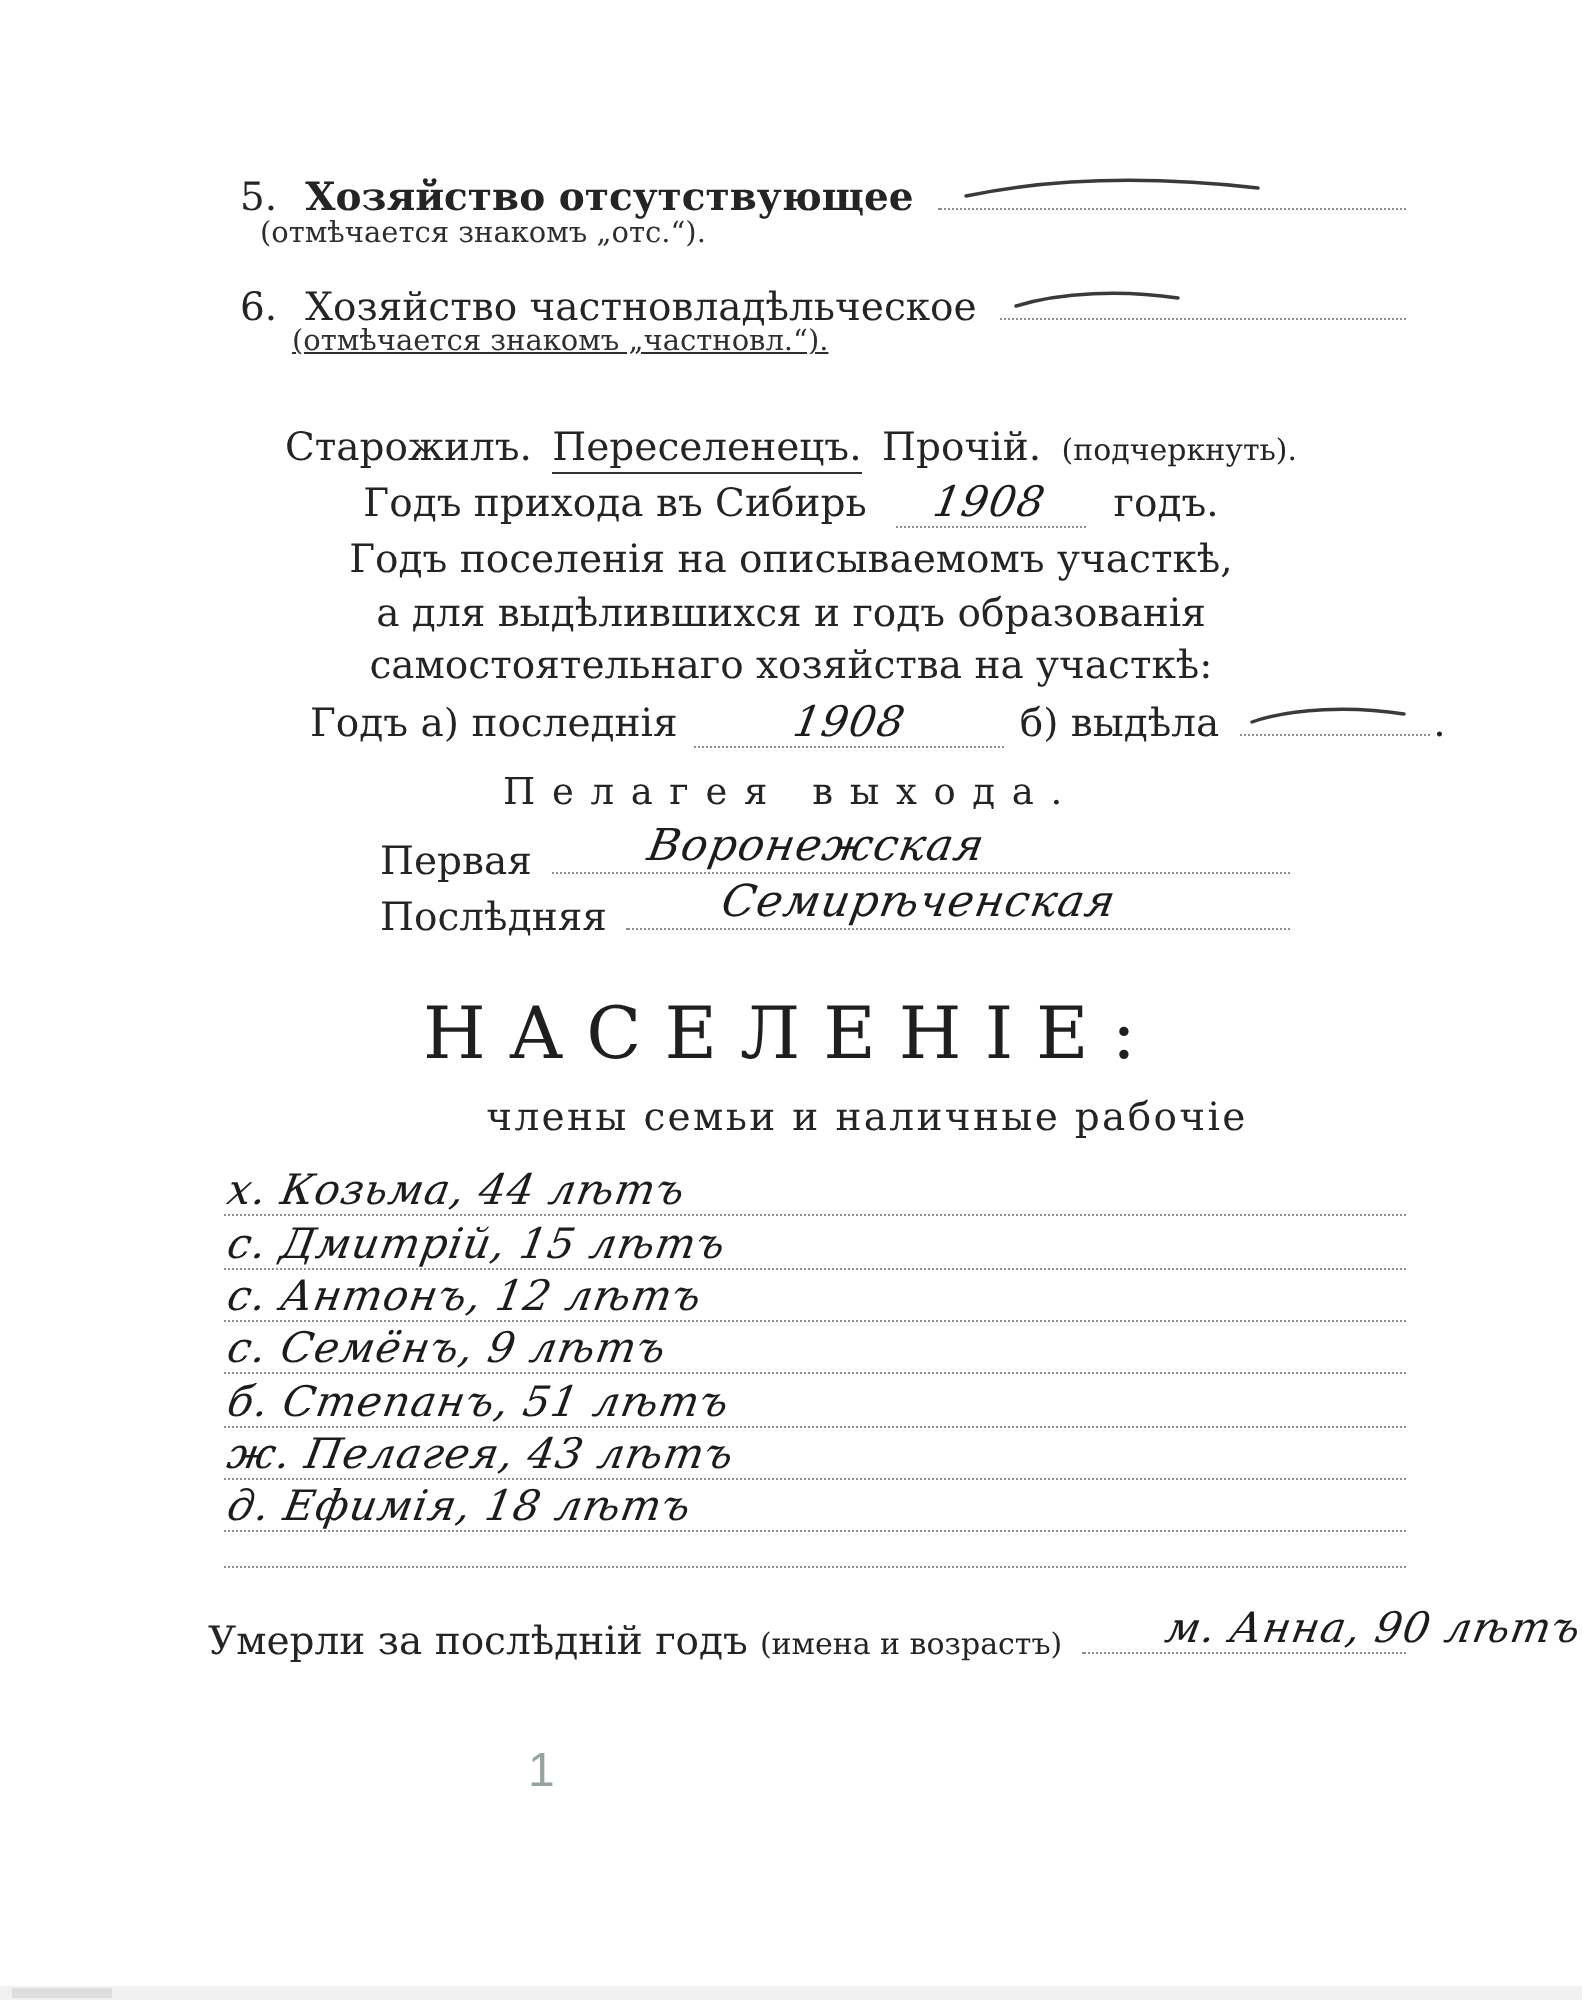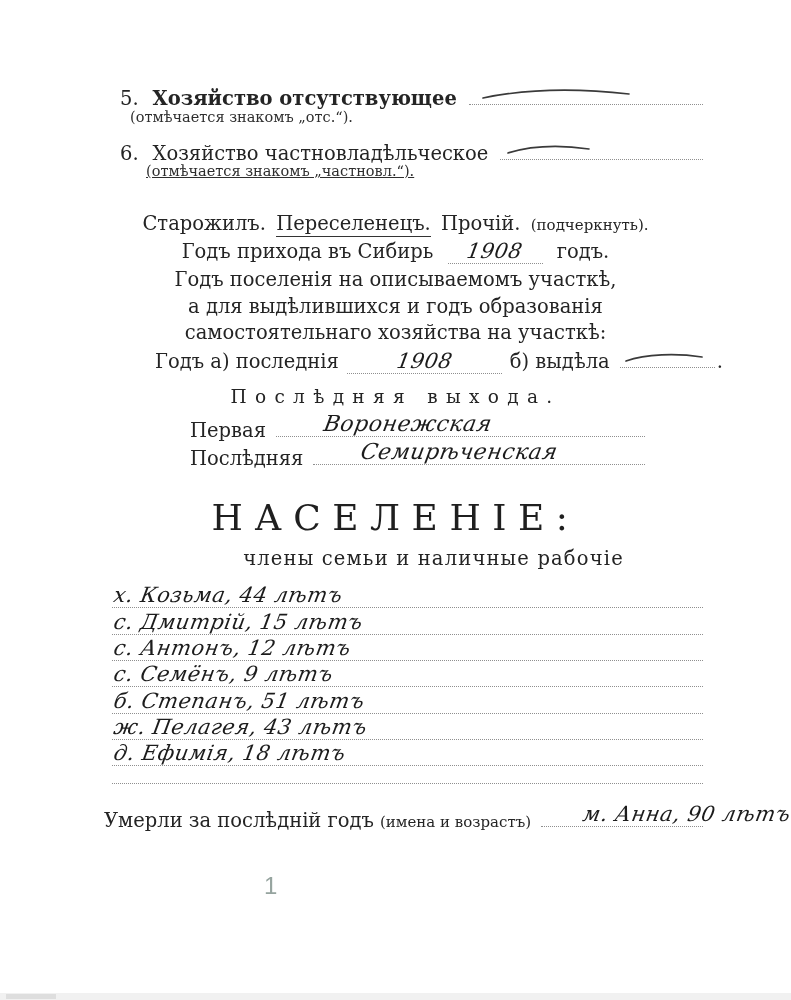--- a/index.html
+++ b/index.html
@@ -143,21 +143,21 @@
     <span class="dotspan" style="width:155px; margin:0 8px;"><span class="hw" style="font-size:21px;">1908</span></span>
     <span>б) выдѣла</span>
     <span class="dotspan" style="width:95px; margin:0 2px 0 10px; height:1.05em;">
       <svg class="dash-svg" style="left:4px; bottom:3px;" width="80" height="12" viewBox="0 0 80 12">
         <path d="M2 9 C 22 2, 52 1, 78 5" stroke="#3a3a3a" stroke-width="1.7" fill="none" stroke-linecap="round"></path>
       </svg>
     </span>
     <span>.</span>
   </div>
 
-  <div class="line centered" id="gubernia-heading" style="top:386px;">Послѣдняя выхода.</div>
+  <div class="line centered" id="gubernia-heading" style="top:386px;">Пелагея выхода.</div>
 
   <div class="gub-row line" style="top:416px; left:190px; width:455px;">
     <span class="gub-label">Первая</span>
     <span class="fill">
         <span class="hw">Воронежская</span>
       </span>
   </div>
   <div class="gub-row line" style="top:444px; left:190px; width:455px;">
     <span class="gub-label">Послѣдняя</span>
     <span class="fill">

